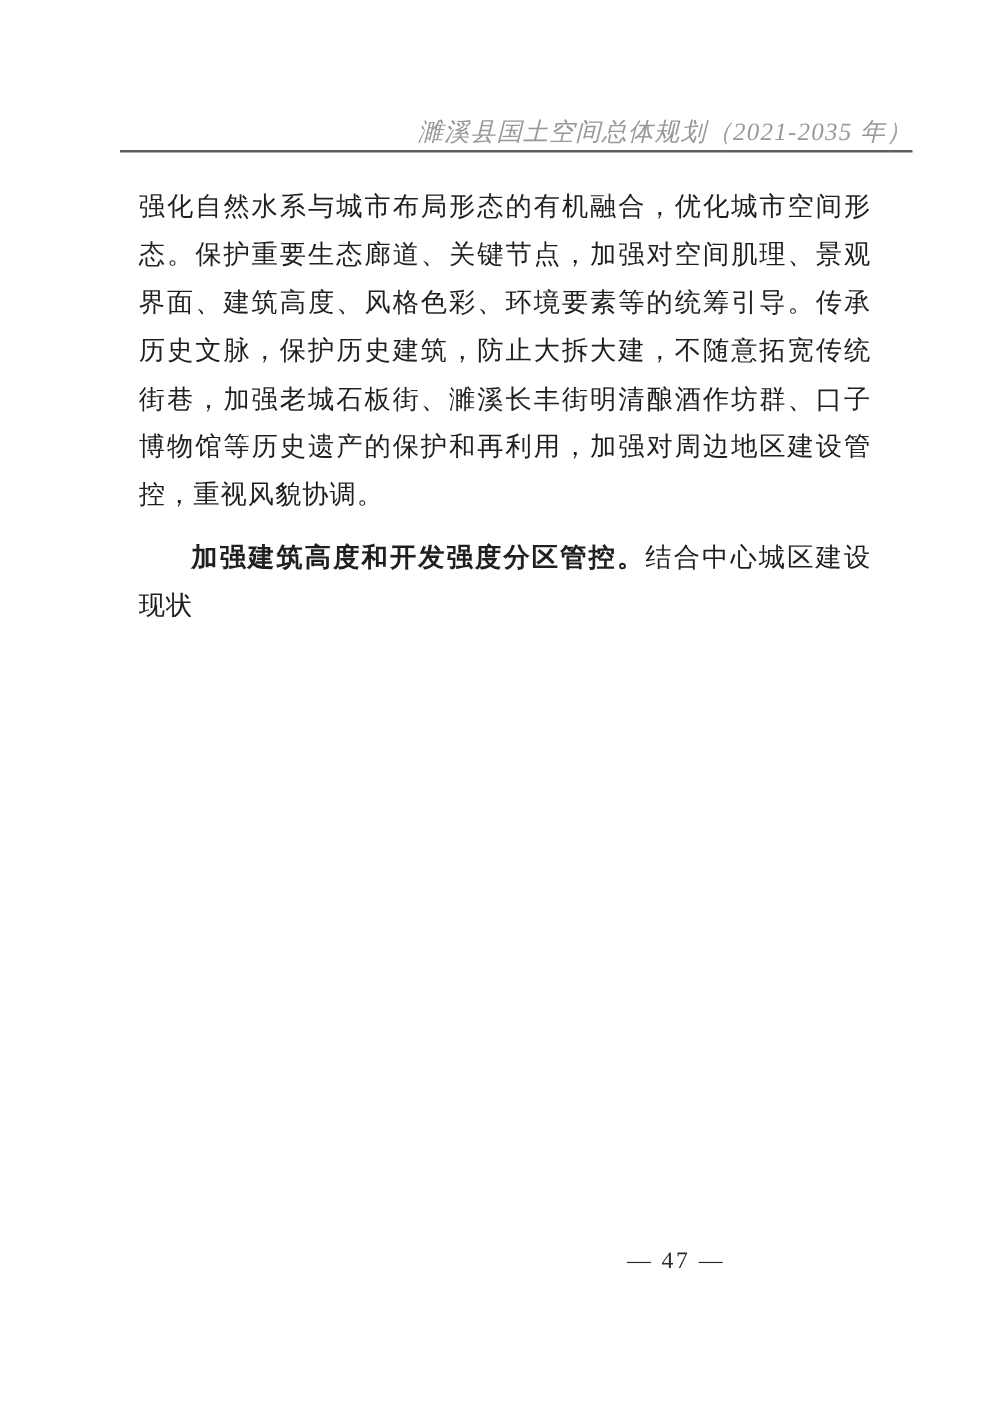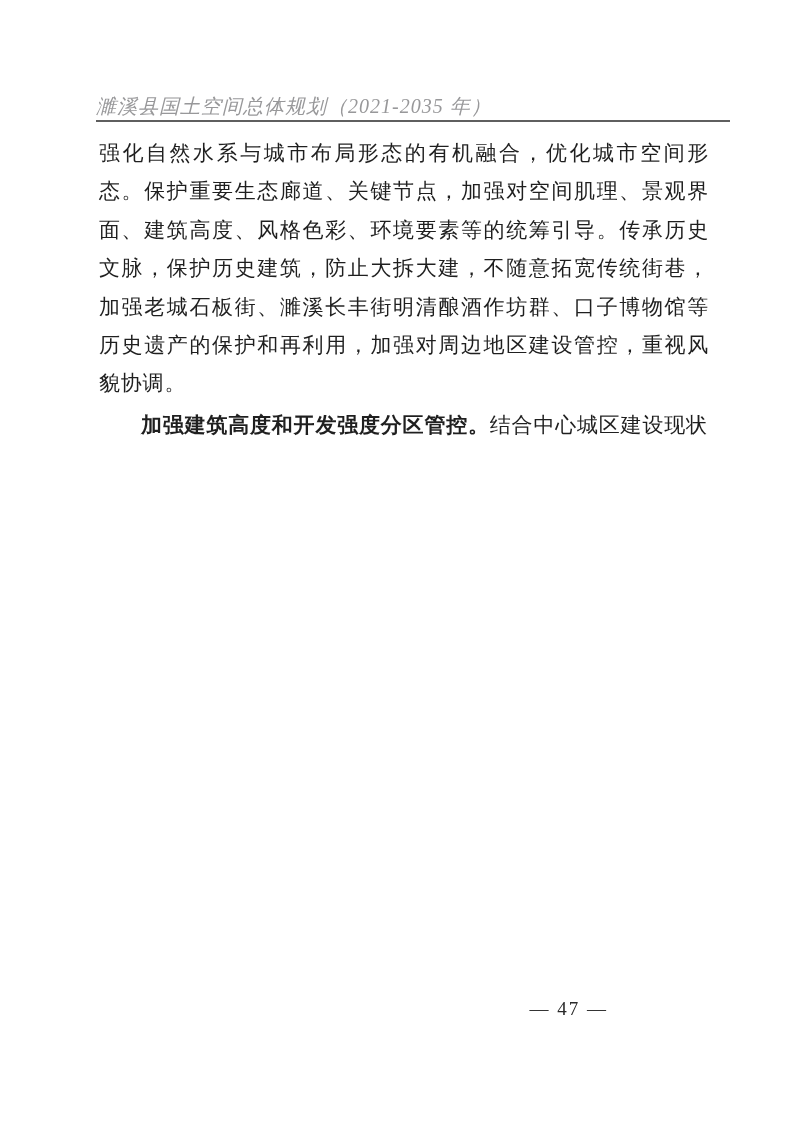--- a/index.html
+++ b/index.html
@@ -14,21 +14,21 @@
     background: #ffffff;
     overflow: hidden;
     font-family: "Liberation Serif", "DejaVu Serif", serif;
   }
   
   .header {
     position: absolute;
     top: 93px;
     left: 96px;
     right: 63px;
-    text-align: left;
+    text-align: right;
     font-style: italic;
     font-size: 20px;
     line-height: 26px;
     color: #98989a;
     letter-spacing: 1px;
     white-space: nowrap;
   }
   .header-rule {
     position: absolute;
     top: 120px;
@@ -43,21 +43,21 @@
     top: 134px;
     left: 99px;
     width: 610px;
     color: #1f1f1f;
     font-size: 21px;
     line-height: 38.4px;
     letter-spacing: 0.8px;
     text-align: justify;
   }
   .content p.para {
-    margin: 0;
+    margin: 12px;
     padding: 0;
     text-indent: 2em;
   }
   .content p.para + p.para {
     margin-top: 3px;
   }
   .content p.para.no-indent {
     text-indent: 0;
   }
   .content .lead {
@@ -67,21 +67,20 @@
   .footer {
     position: absolute;
     top: 998px;
     left: 0;
     width: 580px;
     text-align: right;
     font-size: 19px;
     color: #2a2a2a;
     letter-spacing: 2px;
     white-space: nowrap;
-    margin-left: 28px;
   }
 </style>
 </head>
 <body>
 
 <div class="page">
 
   <div class="header">
     <span>濉溪县国土空间总体规划（2021-2035 年）</span>
   </div>

